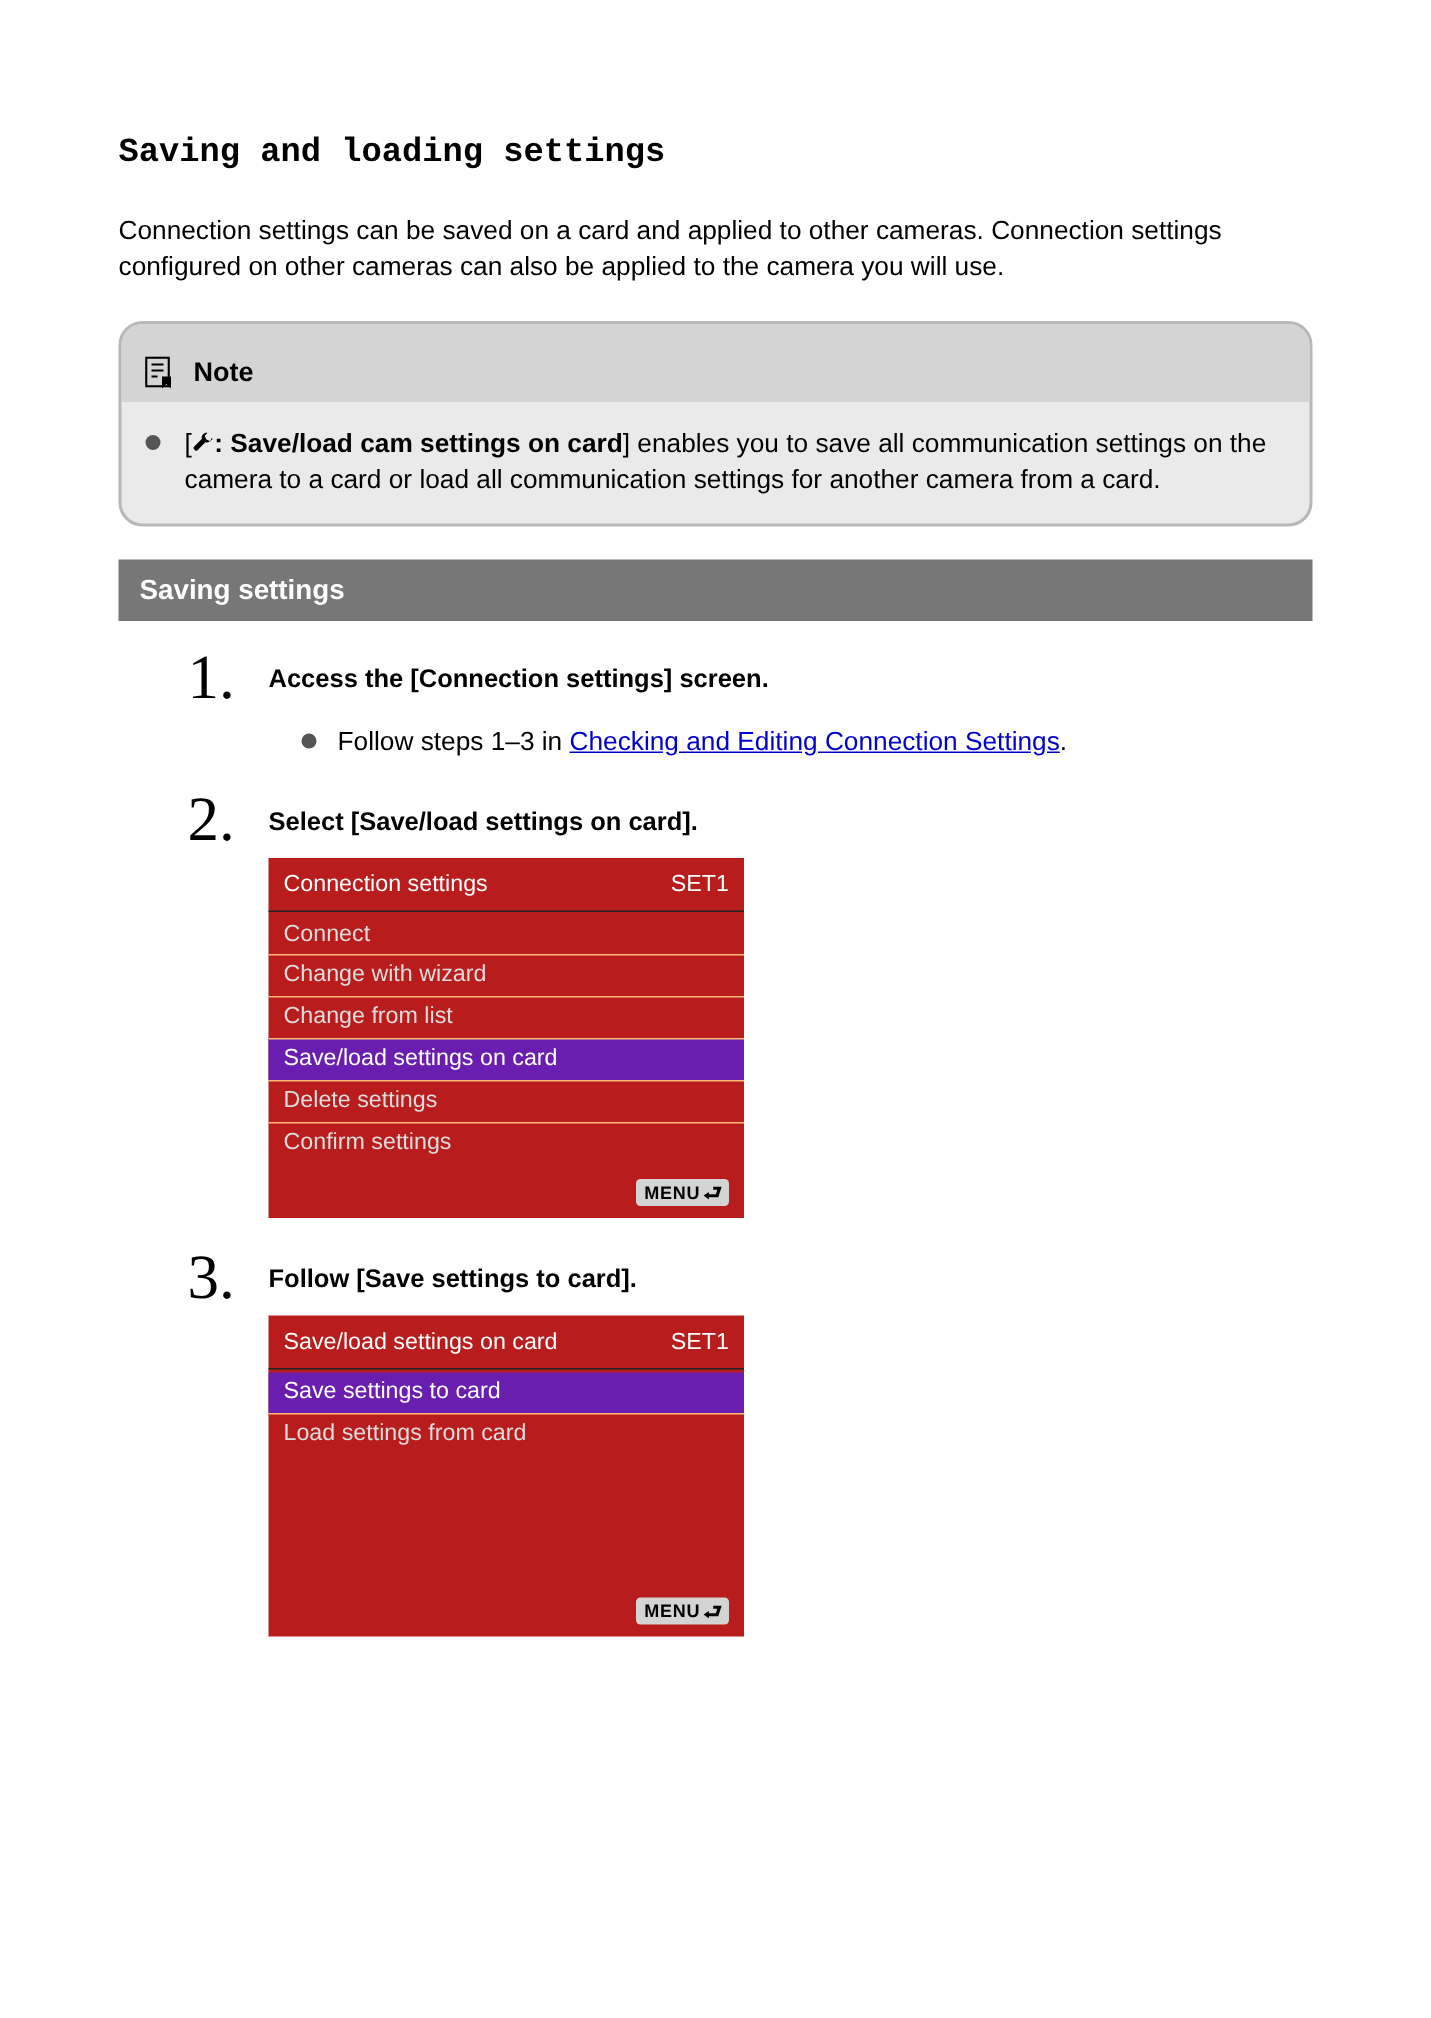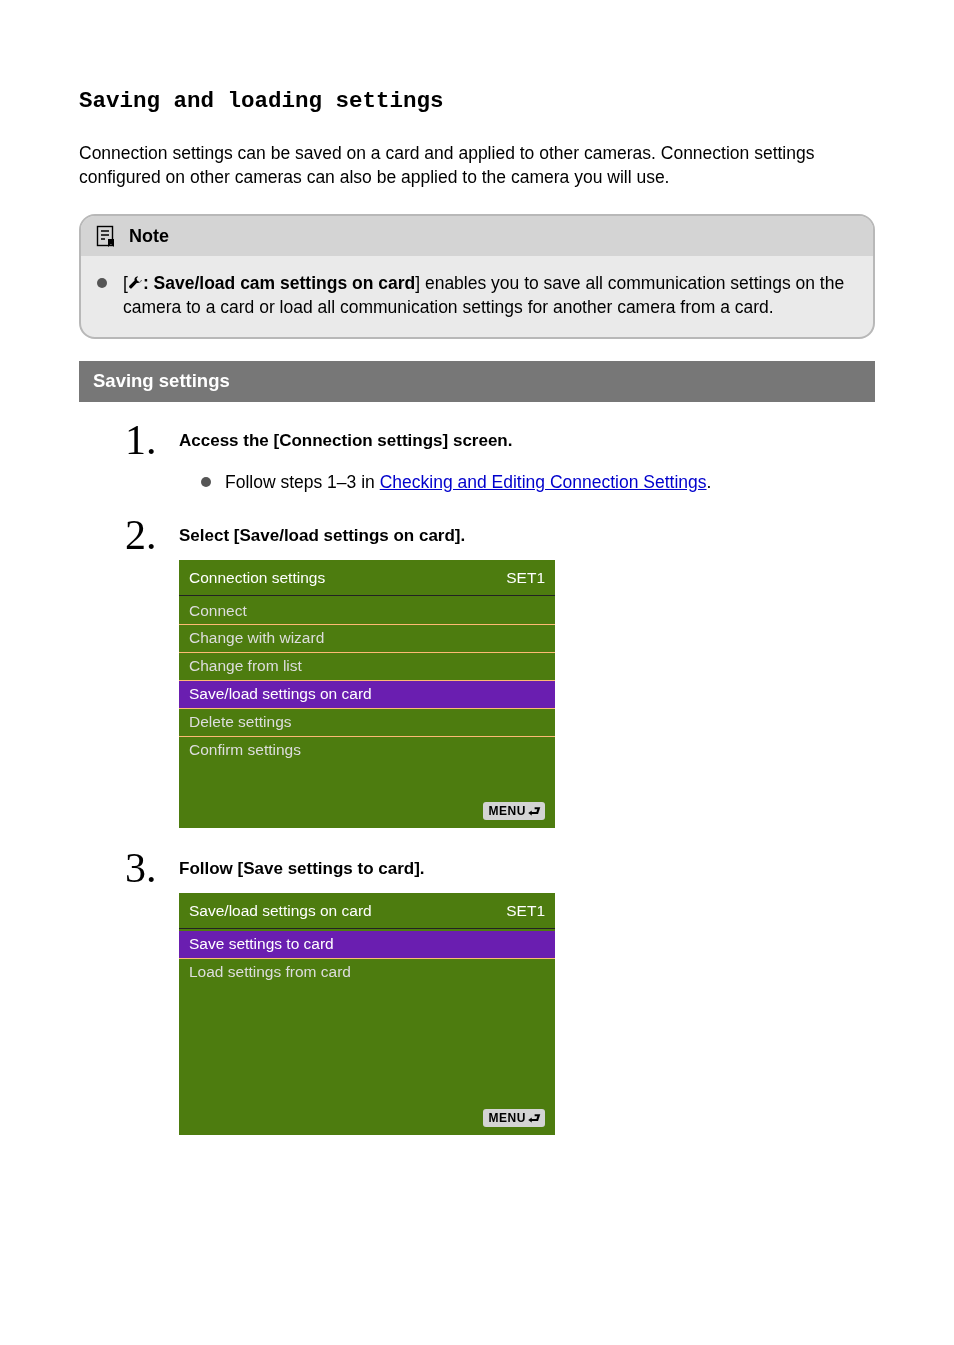--- a/index.html
+++ b/index.html
@@ -24,21 +24,21 @@
   }
   .note-box {
     border: 2.5px solid #b8b8b8;
     border-radius: 16px;
     background: #eaeaea;
     overflow: hidden;
     margin-bottom: 22px;
   }
   .note-header {
     background: #d4d4d4;
-    padding: 8px 14px 8px 14px;
+    padding: 20px 14px 8px 14px;
     display: flex;
     align-items: center;
     gap: 14px;
   }
   .note-icon-svg { flex: 0 0 auto; }
   .note-label {
     font-weight: bold;
     font-size: 18px;
   }
   .note-body { padding: 16px 8px 18px 8px; }
@@ -79,22 +79,22 @@
     top: -18px;
     font-family: "Times New Roman", Times, serif;
     font-size: 42px;
   }
   .step-title { font-weight: bold; font-size: 17px; }
   .sub-bullet { display: flex; gap: 14px; align-items: flex-start; margin: 18px 0 0 22px; }
   .sub-bullet .bullet-dot { margin-top: 6px; }
   a.ref-link { color: #0000cc; text-decoration: underline; }
   .screen {
     margin-top: 12px;
-    width: 376px;
-    background: #4d7c0f;
+    width: 317px;
+    background: #b91c1c;
     color: #ddd;
     font-family: Arial, Helvetica, sans-serif;
     font-size: 15.5px;
   }
   .screen-title {
     display: flex;
     justify-content: space-between;
     padding: 8px 10px 6px 10px;
     color: #fff;
     border-bottom: 1px solid #222;
@@ -113,21 +113,20 @@
     padding: 8px 10px;
   }
   .screen-spacer { height: 85px; }
   .menu-badge {
     background: #d4d4d4; color: #000;
     font-size: 12px; font-weight: bold;
     padding: 1px 4px 1px 6px;
     border-radius: 3px;
     display: inline-flex; align-items: center; gap: 2px;
     letter-spacing: 0.5px;
-    margin-top: 28px;
   }
   .return-arrow { font-size: 14px; line-height: 1; }
   .page-number {
     text-align: center;
     font-size: 15px;
     color: #111;
     margin-top: 260px;
     padding-bottom: 20px;
   }
 </style>

